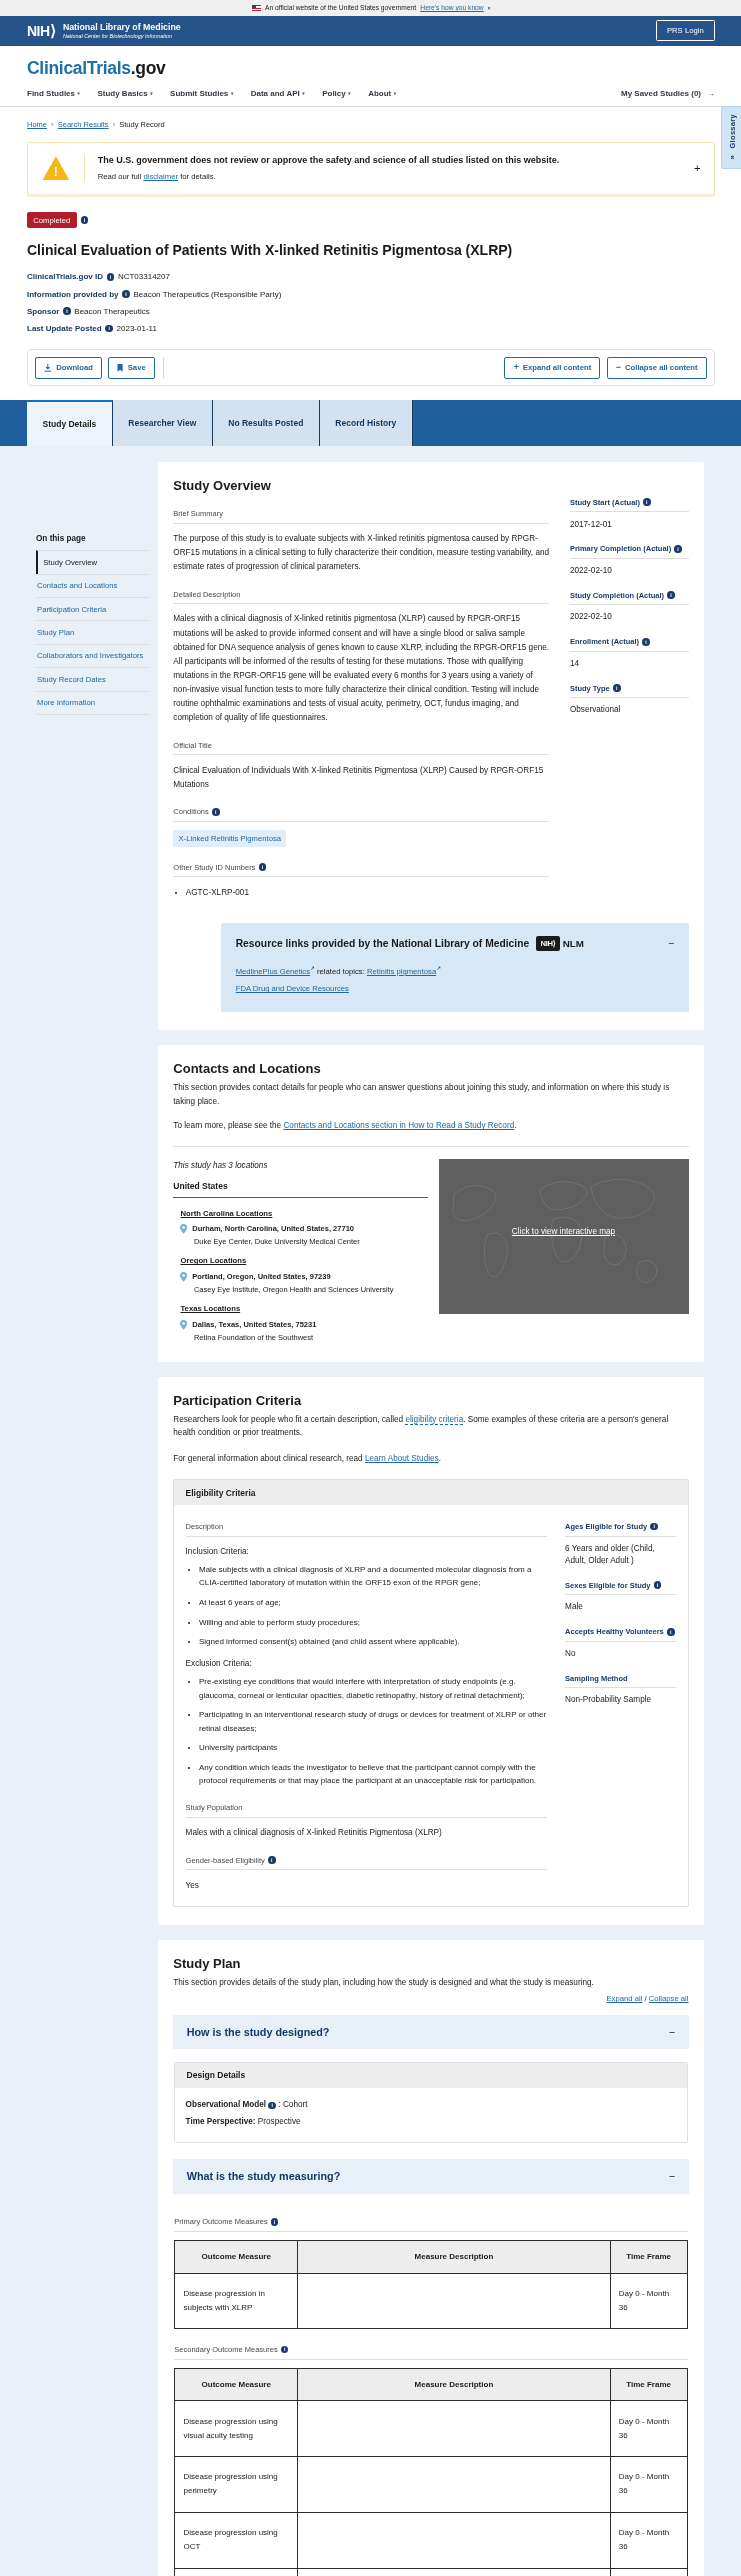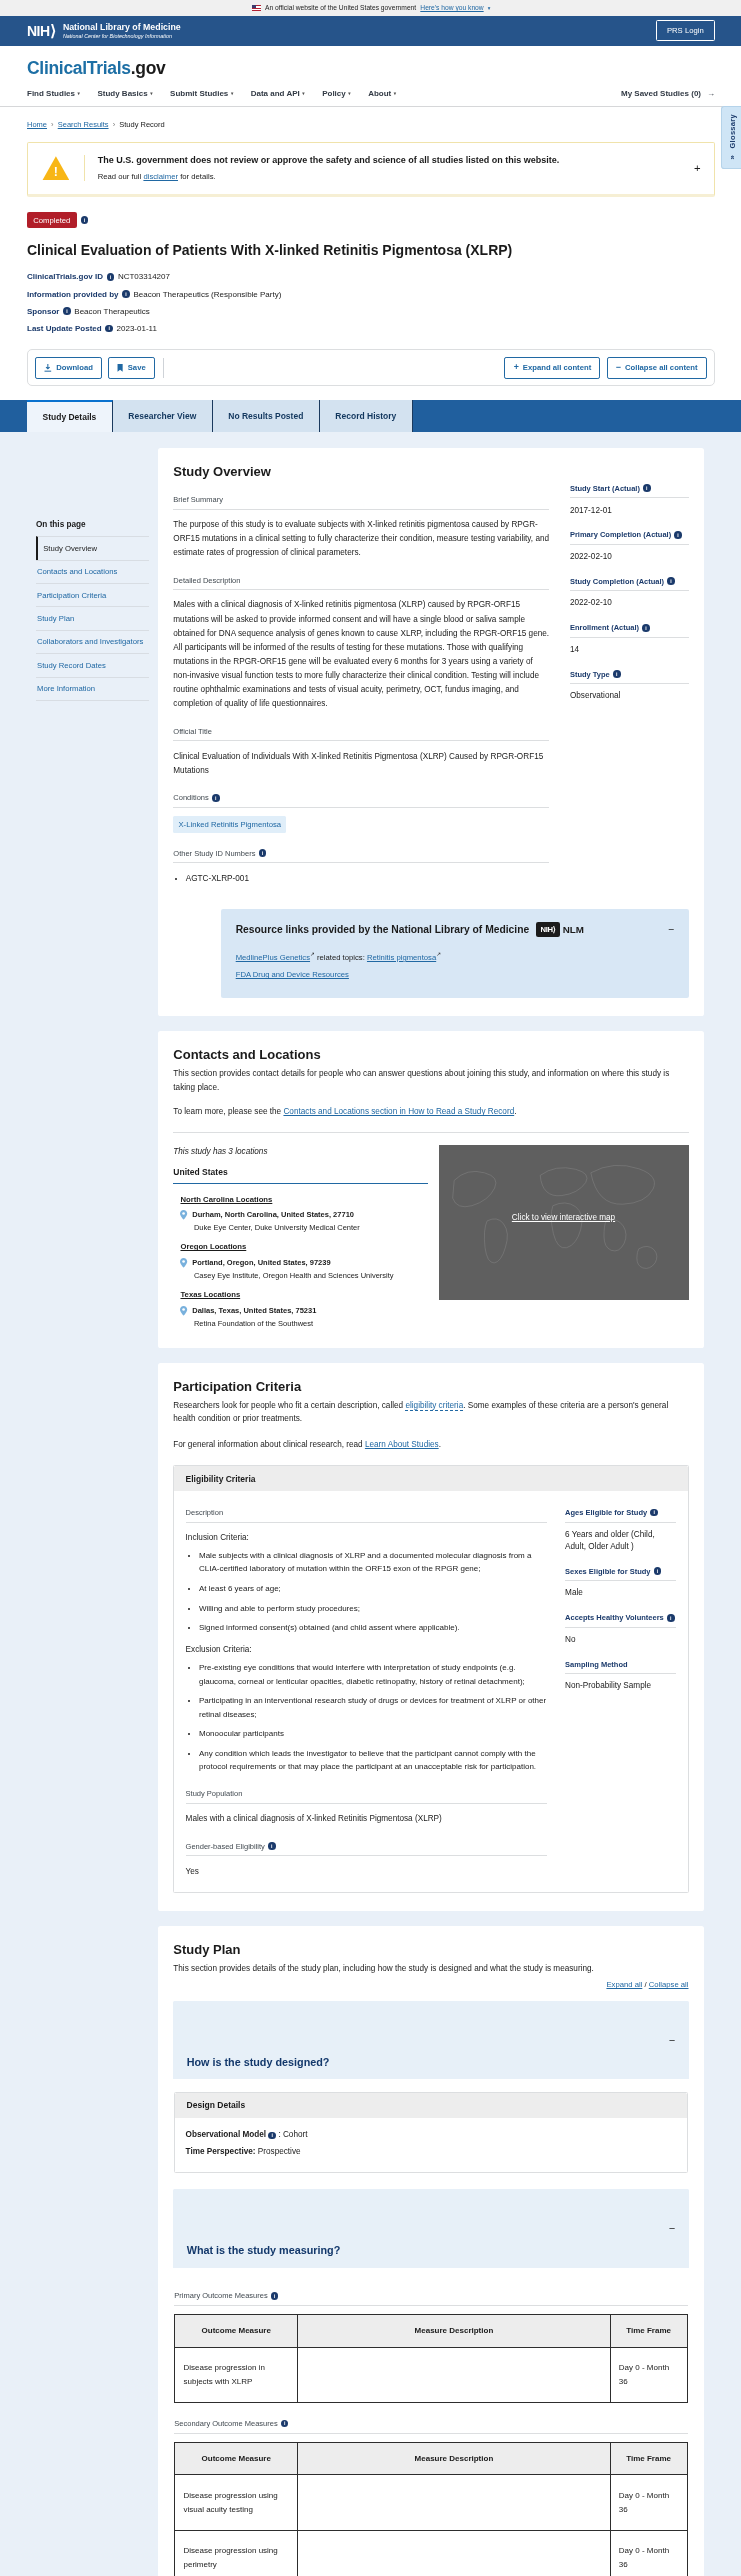--- a/index.html
+++ b/index.html
@@ -67,21 +67,21 @@
   .meta-label { color:#1b3a6b; font-weight:bold; }
 
   
   .toolbar { margin:12.4px 27px 0; border:0.5px solid #dcdee0; border-radius:5px; background:#fff; padding:6.7px 7.2px; display:flex; align-items:center; gap:6.2px; }
   .tool-btn { display:flex; align-items:center; gap:4.1px; border:0.5px solid #2068a3; border-radius:2.1px; color:#2068a3; font-weight:bold; font-size:7.7px; padding:5.2px 8.2px; background:#fff; }
   .tool-sep { width:0.5px; height:20.6px; background:#cfd3d8; margin-left:2.1px; }
   .toolbar .right { margin-left:auto; display:flex; gap:6.2px; }
   .sym { font-size:8.8px; line-height:1; }
 
   
-  .tabband { margin-top:13.4px; background:#205f9e; display:flex; align-items:stretch; padding-left:27px; height:32px; }
+  .tabband { margin-top:13.4px; background:#205f9e; display:flex; align-items:stretch; padding-left:27px; height:46px; }
   .tab { display:flex; align-items:center; padding:0 15.5px; font-size:8.5px; font-weight:bold; color:#12375e; background:#d3e2f0; border-right:0.5px solid #1b3a5e; }
   .tab.active { background:#eef4fb; color:#1b1b1b; border-top:2.6px solid #0971ce; border-right:0.5px solid #1b3a5e; }
 
   
   .layout { display:flex; align-items:flex-start; gap:8.8px; padding:16.5px 38px 20.6px 36px; }
   .sidebar { width:113px; flex:0 0 auto; margin-top:72px; font-size:7.7px; }
   .sidebar h3 { font-size:8.2px; color:#1b1b1b; padding-bottom:7.2px; }
   .sidebar ul { list-style:none; }
   .sidebar li { border-top:0.5px solid #d8dde3; padding:6.7px 1px; }
   .sidebar li:last-child { border-bottom:0.5px solid #d8dde3; }
@@ -147,21 +147,21 @@
   .elig-facts { flex:1; }
   .crit-title { font-size:8.2px; margin:10.3px 0 7.2px; }
   ul.crit { margin-left:13.4px; font-size:8px; line-height:1.68; }
   ul.crit li { margin-bottom:6.2px; }
 
   
   .expand-links { text-align:right; font-size:7.7px; margin-top:5.2px; }
   .expand-links a { color:#2068a3; text-decoration:underline; }
   .accordion { margin-top:11.3px; }
   .acc-head { background:#e7f0f8; padding:11.3px 13.4px; display:flex; align-items:center; border-radius:1.5px 1.5px 0 0; }
-  .acc-title { color:#13386b; font-size:10.8px; font-weight:bold;margin-top:44px; }
+  .acc-title { color:#13386b; font-size:10.8px; font-weight:bold; }
   .acc-min { margin-left:auto; font-size:10.8px; color:#1b1b1b; }
   .acc-body { padding:12.4px 1px 5.2px; }
   .design-box { border:0.5px solid #dcdee0; border-radius:1.5px; }
   .design-body { padding:9.3px 10.3px 11.3px; font-size:8.2px; line-height:2; }
   .inline-label { font-weight:bold; }
 
   table.outcomes { width:100%; border-collapse:collapse; border:1px solid #2d2d2d; margin-bottom:14.4px; }
   table.outcomes th { background:#ededed; font-size:8px; font-weight:bold; text-align:center; padding:11.3px 8.2px; border:0.5px solid #2d2d2d; border-bottom:1px solid #2d2d2d; }
   table.outcomes td { font-size:8px; padding:13.4px 8.2px; border:0.5px solid #2d2d2d; vertical-align:top; line-height:1.75; }
   .c-om { width:24%; } .c-md { width:61%; } .c-tf { width:15%; }
@@ -486,21 +486,21 @@
             <ul class="crit">
               <li>Male subjects with a clinical diagnosis of XLRP and a documented molecular diagnosis from a CLIA-certified laboratory of mutation within the ORF15 exon of the RPGR gene;</li>
               <li>At least 6 years of age;</li>
               <li>Willing and able to perform study procedures;</li>
               <li>Signed informed consent(s) obtained (and child assent where applicable).</li>
             </ul>
             <div class="crit-title">Exclusion Criteria:</div>
             <ul class="crit">
               <li>Pre-existing eye conditions that would interfere with interpretation of study endpoints (e.g. glaucoma, corneal or lenticular opacities, diabetic retinopathy, history of retinal detachment);</li>
               <li>Participating in an interventional research study of drugs or devices for treatment of XLRP or other retinal diseases;</li>
-              <li>Monoocular participants</li>
+              <li>University participants</li>
               <li>Any condition which leads the investigator to believe that the participant cannot comply with the protocol requirements or that may place the participant at an unacceptable risk for participation.</li>
             </ul>
             <div class="field-label">Study Population</div>
             <p class="body-text">Males with a clinical diagnosis of X-linked Retinitis Pigmentosa (XLRP)</p>
             <div class="field-label">
                 <span>Gender-based Eligibility</span>
                 <span class="info-i">i</span>
               </div>
             <p class="body-text">Yes</p>
           </div>

